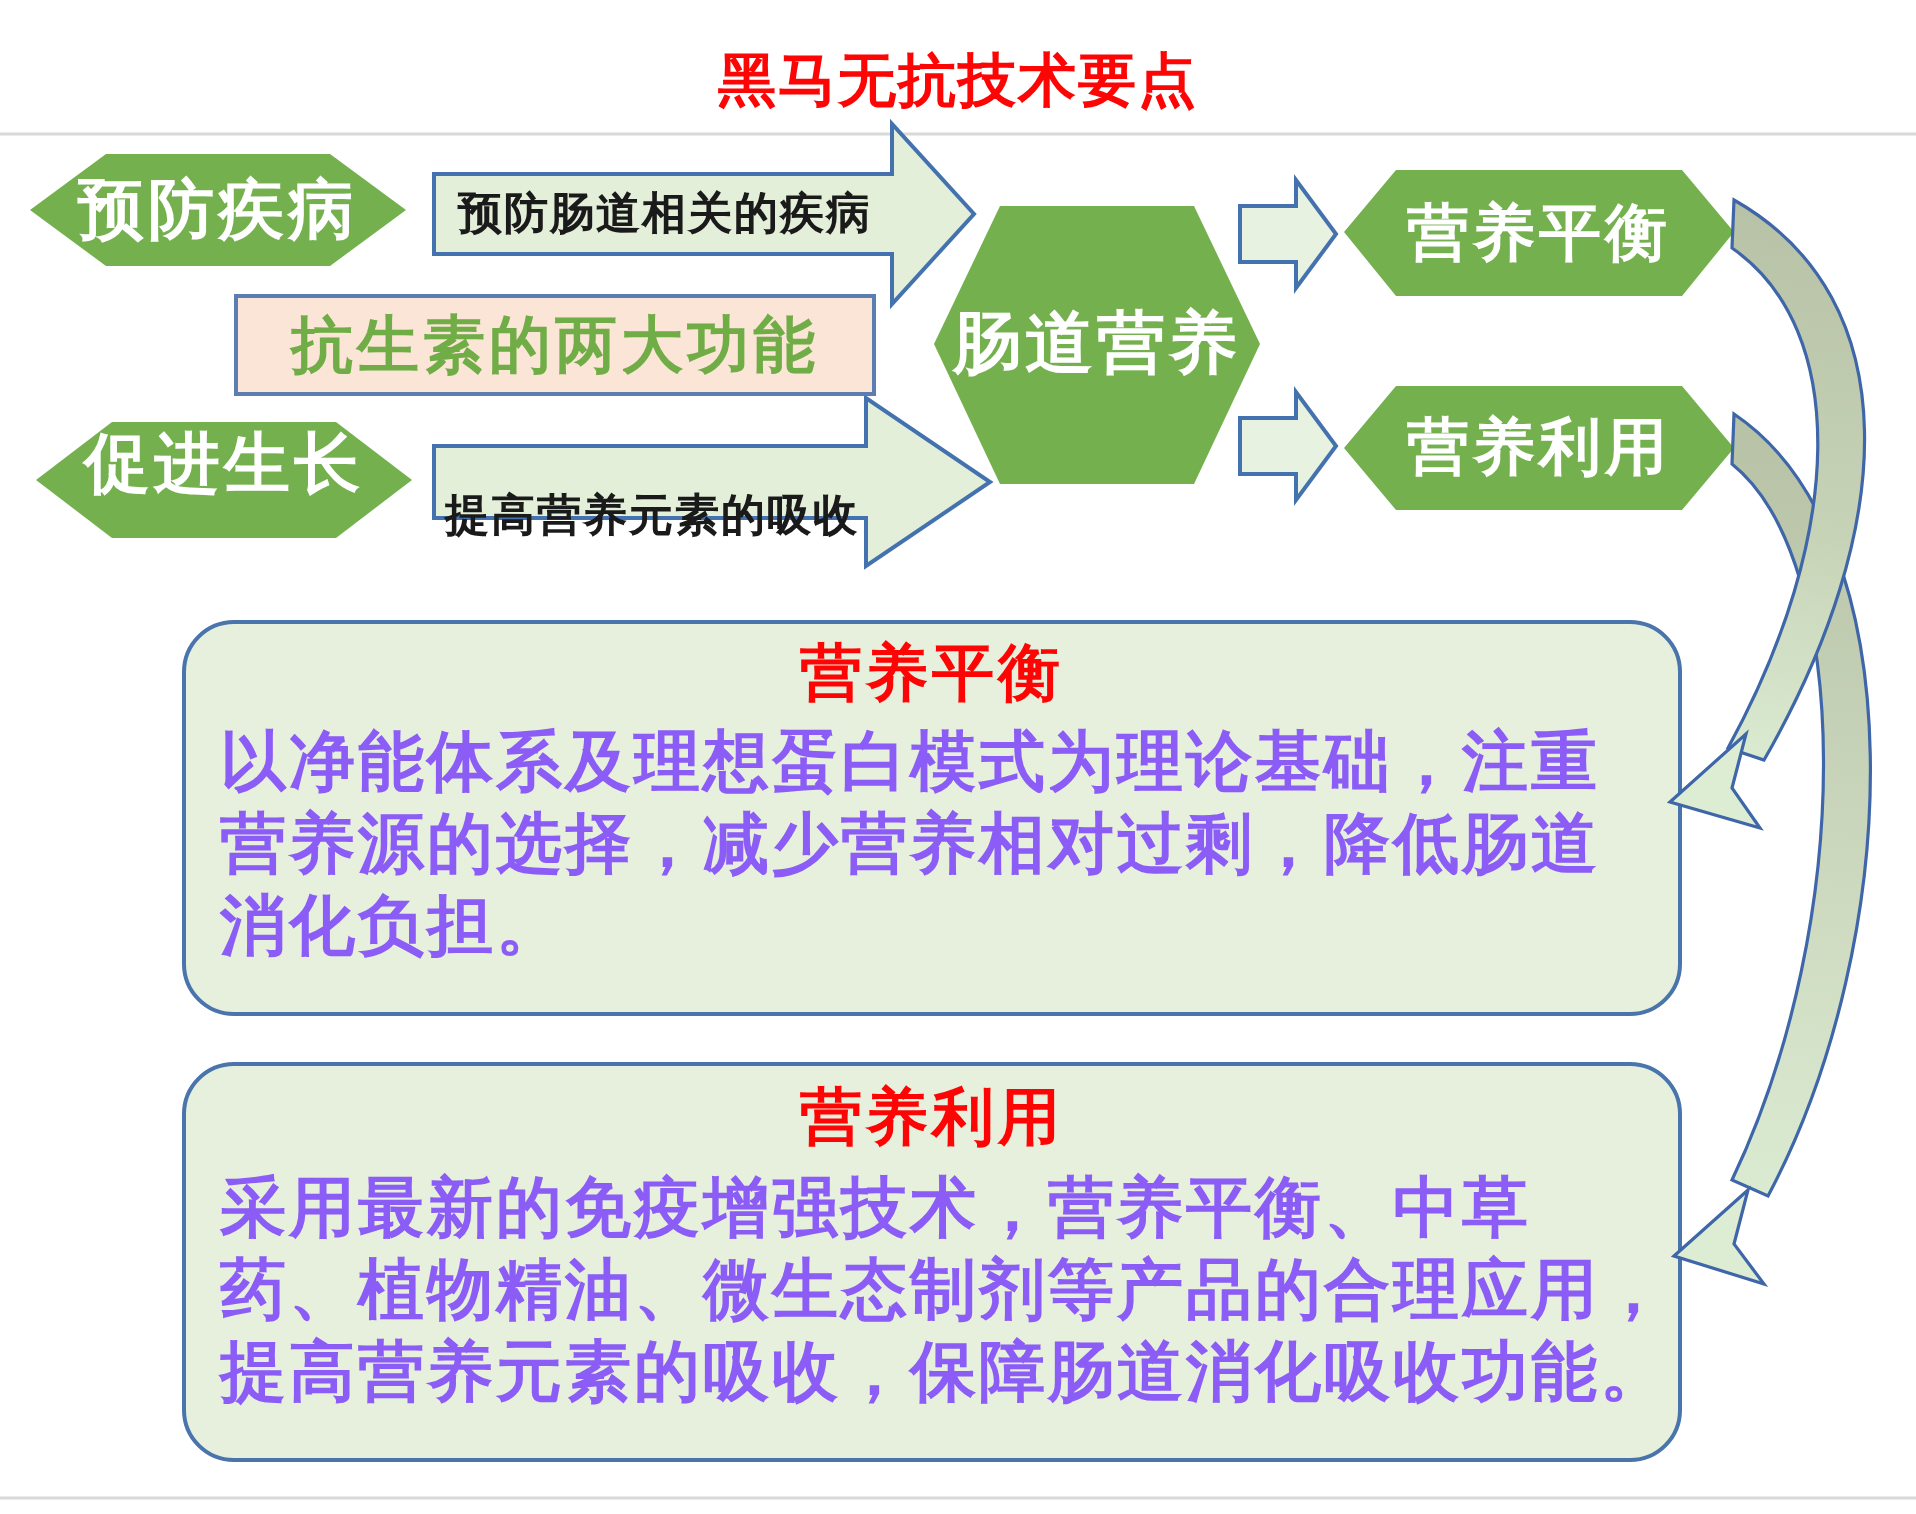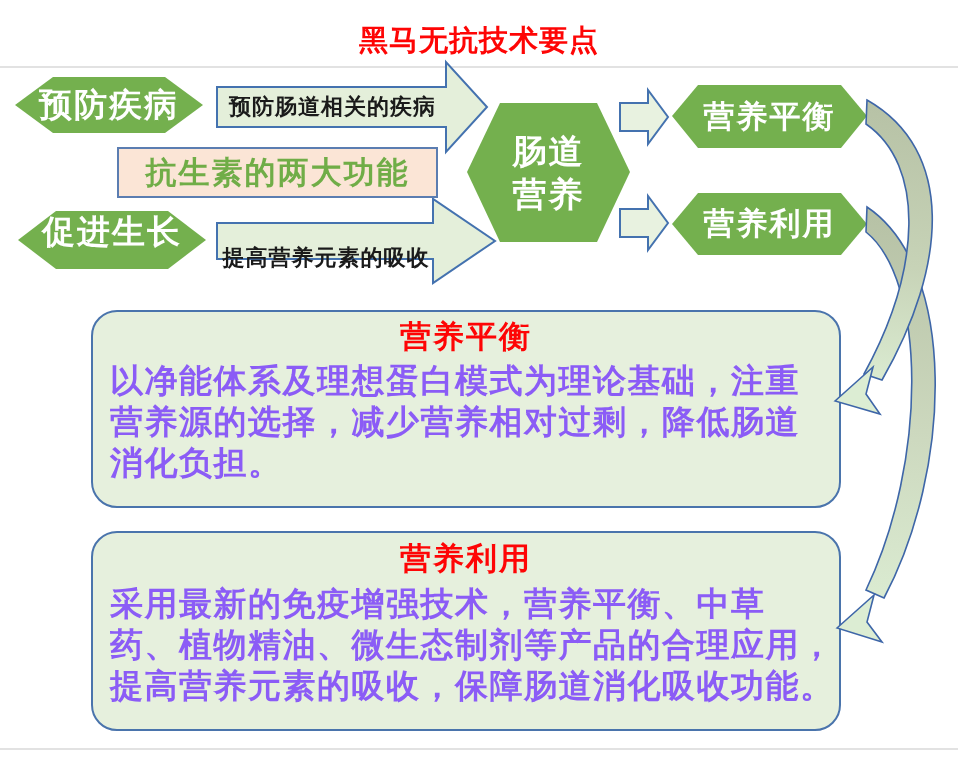--- a/index.html
+++ b/index.html
@@ -11,21 +11,21 @@
   .ovl{position:absolute;display:flex;align-items:center;justify-content:center;
        font-weight:bold;white-space:nowrap;pointer-events:none;}
   .title{left:0;top:23px;width:958px;height:36px;font-size:29px;color:#fe0505;letter-spacing:1px;}
   .hex-label{color:#ffffff;font-size:33px;letter-spacing:2px;}
   .hex1{left:15px;top:77px;width:188px;height:56px;}
   .hex2{left:18px;top:211px;width:188px;height:43px;}
   .arrow-label{color:#1a1a1a;font-size:22px;letter-spacing:1px;}
   .arr1{left:219px;top:87px;width:227px;height:40px;}
   .arr2{left:219px;top:240px;width:214px;height:36px;}
   .pink-label{left:118px;top:148px;width:319px;height:49px;font-size:31px;color:#70ad47;letter-spacing:2px;text-align:center;}
-  .hexC{left:467px;top:103px;width:163px;height:139px;flex-direction:column;
+  .hexC{left:467px;top:103px;width:163px;height:139px;flex-direction:row;
         color:#fff;font-size:34px;line-height:43px;letter-spacing:2px;}
   .hexR{color:#fff;font-size:31px;letter-spacing:2px;}
   .hexBal{left:672px;top:85px;width:195px;height:63px;}
   .hexUse{left:672px;top:193px;width:195px;height:62px;}
   .box-title{font-size:31px;color:#fe0505;letter-spacing:2px;}
   .bt1{left:92px;top:317px;width:748px;height:40px;}
   .bt2{left:92px;top:539px;width:748px;height:40px;}
   .box-lines{position:absolute;left:110px;width:730px;color:#8b5cf6;font-weight:bold;
              font-size:33px;line-height:41px;letter-spacing:1.5px;white-space:nowrap;}
   .bl1{top:360px;}

